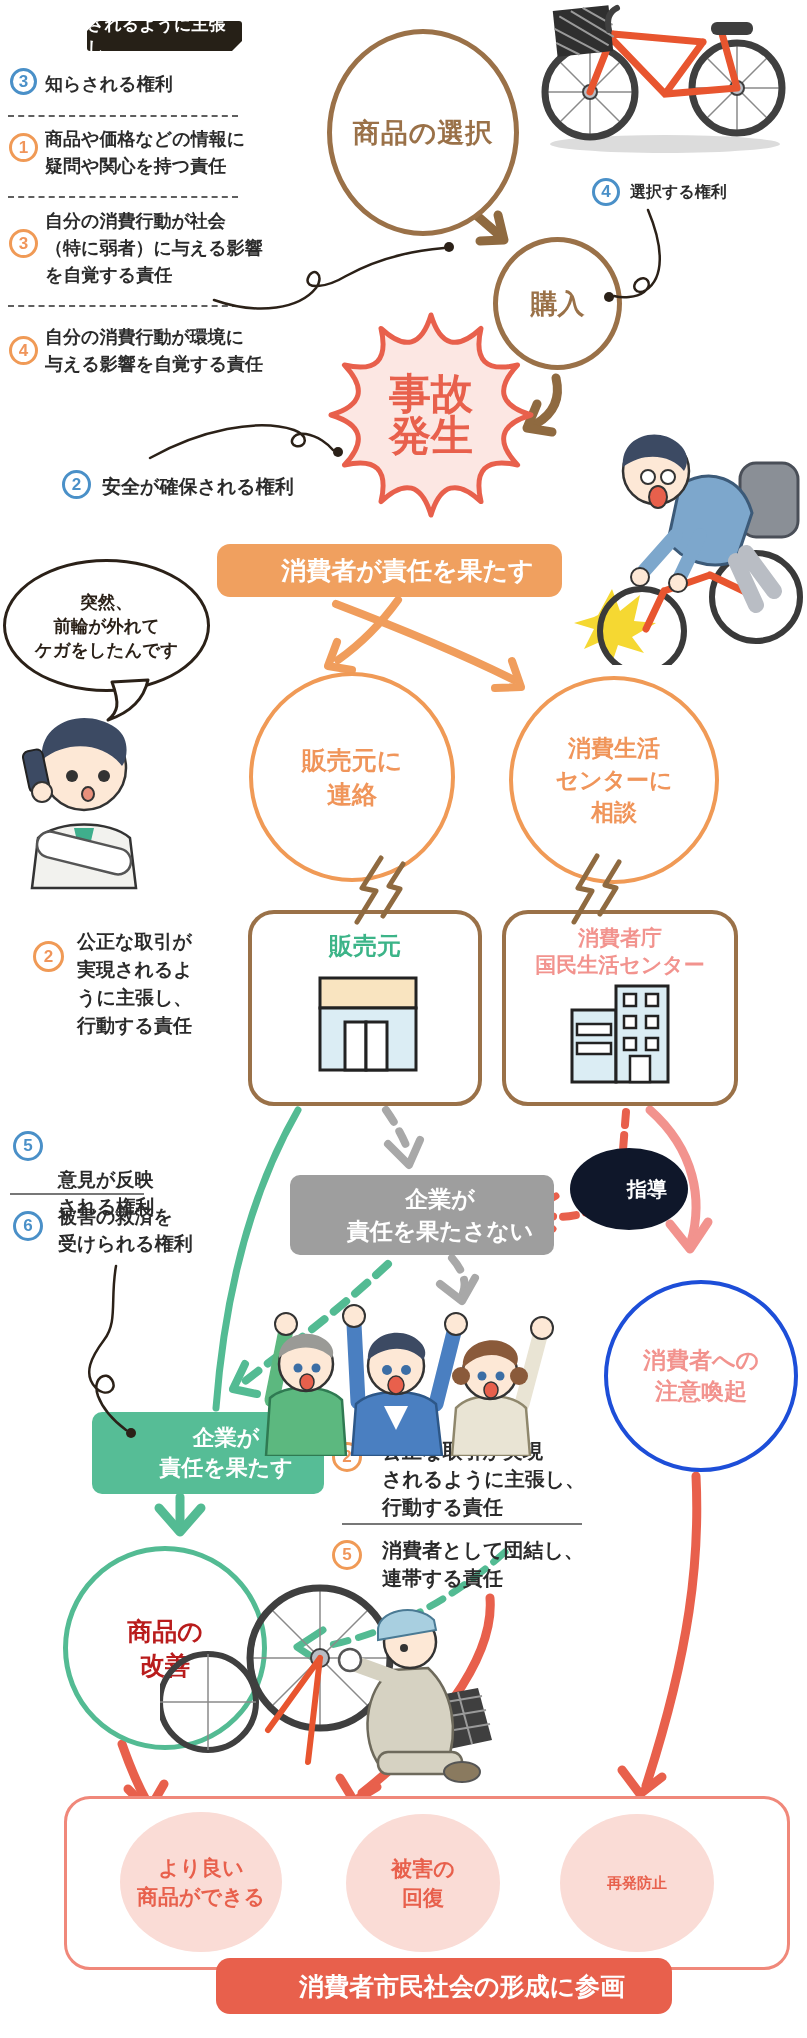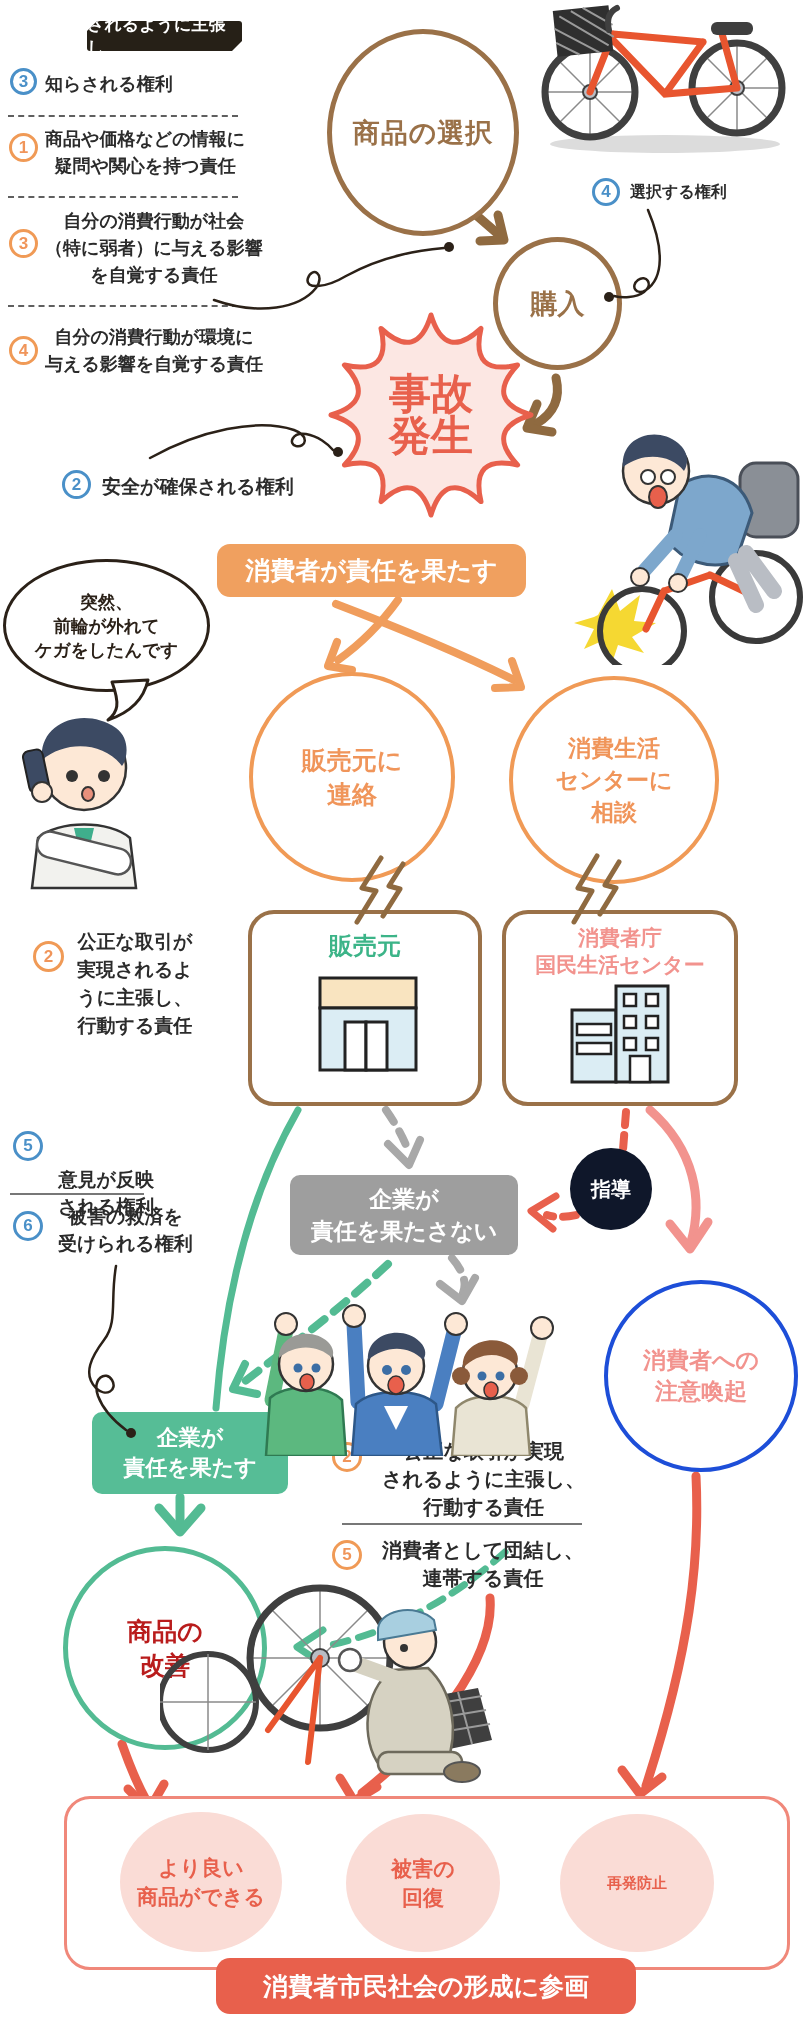--- a/index.html
+++ b/index.html
@@ -1,19 +1,19 @@
 <!DOCTYPE html>
 <html><head>
 <meta charset="utf-8">
 <style>
   html,body{margin:0;padding:0;background:#fff;}
   #stage{position:relative;width:807px;height:2038px;background:#fff;overflow:hidden;
          font-family:"Liberation Sans","DejaVu Sans",sans-serif;}
   .abs{position:absolute;}
-  .pre{white-space:pre-line;text-align:center;}
+  .pre{white-space:pre-line;}
   svg{display:block;}
   .lay{position:absolute;left:0;top:0;pointer-events:none;}
 
   
   .badge{position:absolute;width:29px;height:29px;border-radius:50%;background:#fff;
          display:flex;align-items:center;justify-content:center;
          font-weight:bold;font-size:17px;box-sizing:border-box;}
   .badge.blue{border:3px solid #4a90c8;color:#4a90c8;}
   .badge.orange{border:3px solid #f09a56;color:#f0955a;}
 
@@ -28,21 +28,21 @@
 
   
   .circ{position:absolute;border-radius:50%;background:#fff;display:flex;align-items:center;
         justify-content:center;text-align:center;font-weight:800;box-sizing:border-box;}
   .circ.brown{border:5px solid #9a7148;color:#9a7148;}
   .circ.orangec{border:4px solid #f09a56;color:#f0955a;}
   .circ.greenc{border:5px solid #53bb93;color:#b91c1c;}
   .circ.pinkc{border:4px solid #1d4ed8;color:#f2938e;}
 
   .bannerbox{position:absolute;display:flex;align-items:center;justify-content:center;
-             text-align:center;font-weight:800;color:#fff;}
+             text-align:center;font-weight:800;color:#fff;padding-left:36px;}
   .orgbox{position:absolute;background:#fff;border:4px solid #9a7148;border-radius:26px;
           box-sizing:border-box;}
   .orgbox .title{position:absolute;left:0;right:0;text-align:center;font-weight:800;}
 
   .ellip{position:absolute;background:#fadcd6;border-radius:50%;display:flex;align-items:center;
          justify-content:center;text-align:center;font-weight:800;color:#e8604c;}
 
   .bubble{position:absolute;background:#fff;border:3.5px solid #2b2118;border-radius:50%;
           display:flex;align-items:center;justify-content:center;text-align:center;
           font-weight:800;color:#2b2118;box-sizing:border-box;}

